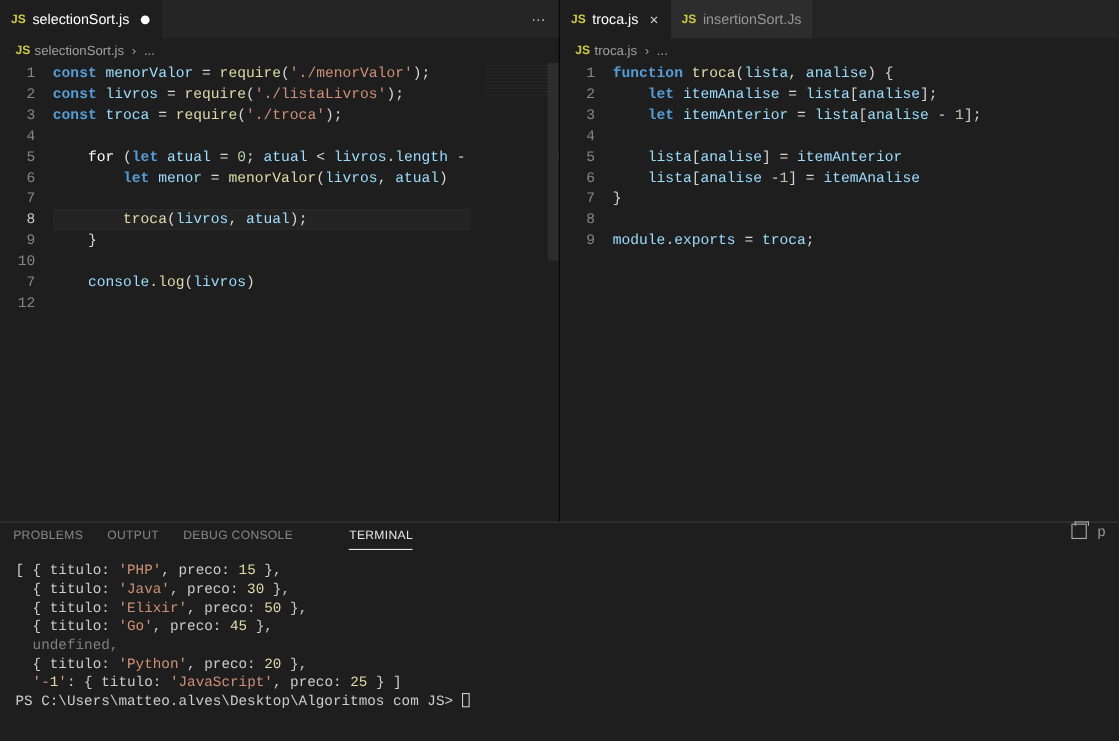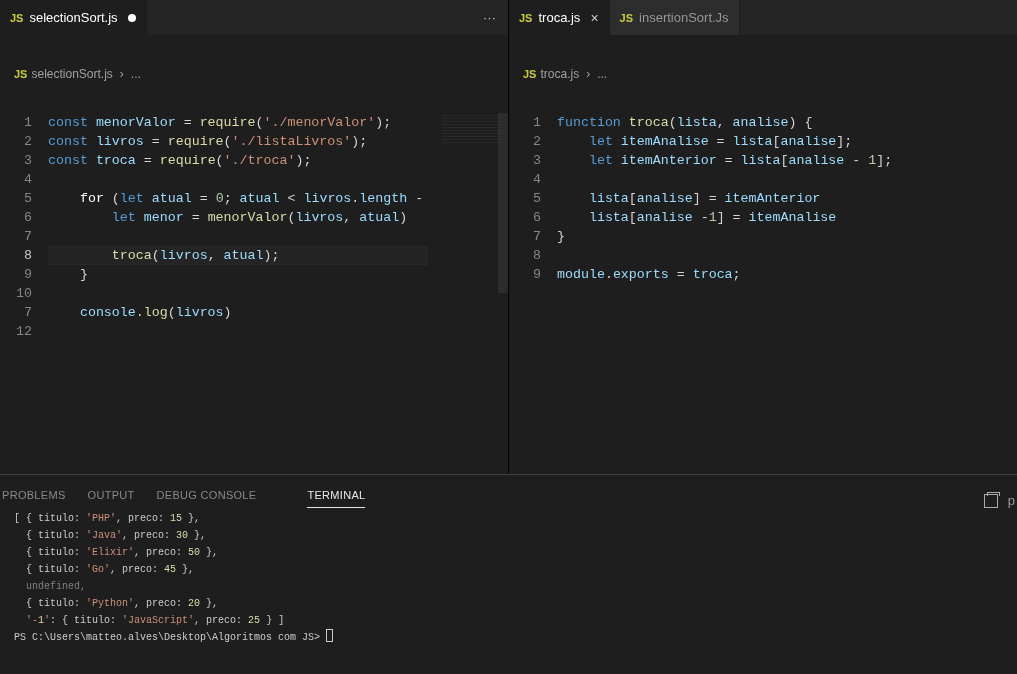--- a/index.html
+++ b/index.html
@@ -2,21 +2,21 @@
 <html><head>
 <meta charset="utf-8">
 <style>
 * { margin:0; padding:0; box-sizing:border-box; }
 body {
   width:1017px; height:674px; overflow:hidden;
   font-family:"Segoe UI","Droid Sans",sans-serif;
   background:#1e1e1e; color:#ccc; font-size:13px;
 }
 .editors { display:flex; height:474px; }
-.pane { flex:1; display:flex; flex-direction:column; background:#1e1e1e; min-width:0;gap:28px; }
+.pane { flex:1; display:flex; flex-direction:column; background:#1e1e1e; min-width:0; }
 .pane.left { border-right:1px solid #000; }
 .tabbar { height:35px; background:#252526; display:flex; align-items:center; }
 .tab {
   height:35px; padding:0 10px; display:flex; align-items:center; gap:6px;
   background:#2d2d2d; color:#969696; border-right:1px solid #1e1e1e;
   font-size:13px; white-space:nowrap;
 }
 .tab.active { background:#1e1e1e; color:#fff; }
 .tab .dirty { width:8px; height:8px; border-radius:50%; background:#fff; margin-left:4px; }
 .tab .close { font-size:14px; color:#ccc; margin-left:4px; }
@@ -26,35 +26,35 @@
 .crumb .sep { margin:0 3px; }
 .codewrap { position:relative; flex:1; overflow:hidden; }
 .code { display:flex; font-family:Consolas,"Courier New",monospace; font-size:13.3px; line-height:19px; }
 .gutter { width:48px; text-align:right; color:#858585; padding-right:16px; user-select:none; }
 .gutter .cur { color:#c6c6c6; }
 .lines { flex:1; white-space:pre; color:#d4d4d4; overflow:hidden; }
 .hl { position:absolute; left:48px; right:0; height:19px; background:#ffffff07; border-top:1px solid #282828; border-bottom:1px solid #282828; pointer-events:none; }
 .minimap { position:absolute; top:0; right:0; width:80px; height:100%; background:#1e1e1e; }
 .minimap .mm { position:absolute; top:2px; right:6px; width:60px; height:30px; background:linear-gradient(#333 1px,transparent 1px) 0 0/100% 3px; opacity:.5; }
 .scrollbar { position:absolute; right:0; top:0; height:180px; width:10px; background:#424242; opacity:.4; }
-.kw   { color:#569cd6; }
+.kw   { color:#569cd6;font-weight:bold; }
 .ctl  { color:#ffffff; }
 .var  { color:#9cdcfe; }
 .fn   { color:#dcdcaa; }
 .str  { color:#ce9178; }
 .num  { color:#b5cea8; }
 .prop { color:#9cdcfe; }
 .panel { height:200px; background:#1e1e1e; border-top:1px solid #414141; display:flex; flex-direction:column; }
-.paneltabs { height:33px; display:flex; align-items:flex-end; padding:0 2px; font-size:11px; color:#888; }
+.paneltabs { height:33px; display:flex; align-items:flex-start; padding:0 12px; font-size:11px; color:#888; }
 .paneltabs .ptab { text-transform:uppercase; letter-spacing:.3px; padding-bottom:6px; margin-top:6px; }
 .paneltabs .ptab.active { color:#e7e7e7; border-bottom:1px solid #e7e7e7;margin-left:29px; }
 .paneltabs .right { margin-left:auto; display:flex; gap:10px; color:#999; font-size:13px; align-items:center; }
 .maxicon { width:14px; height:14px; border:1px solid #aaa; position:relative; }
 .maxicon::after { content:""; position:absolute; left:2px; top:-3px; width:11px; height:3px; border:1px solid #aaa; border-bottom:0; }
-.term { flex:1; padding:2px 14px 8px; font-family:Consolas,"Courier New",monospace; font-size:10px; line-height:17px; color:#ccc; white-space:pre; overflow:hidden; }
+.term { flex:1; padding:2px 14px 8px; font-family:Consolas,"Courier New",monospace; font-size:13px; line-height:17px; color:#ccc; white-space:pre; overflow:hidden; }
 .term .y { color:#dcdcaa; }
 .term .s { color:#ce9178; }
 .term .u { color:#808080; }
 .cursor { display:inline-block; width:7px; height:13px; border:1px solid #ccc; vertical-align:-2px; }
 </style>
 </head>
 <body>
 
 <div class="editors">
 

